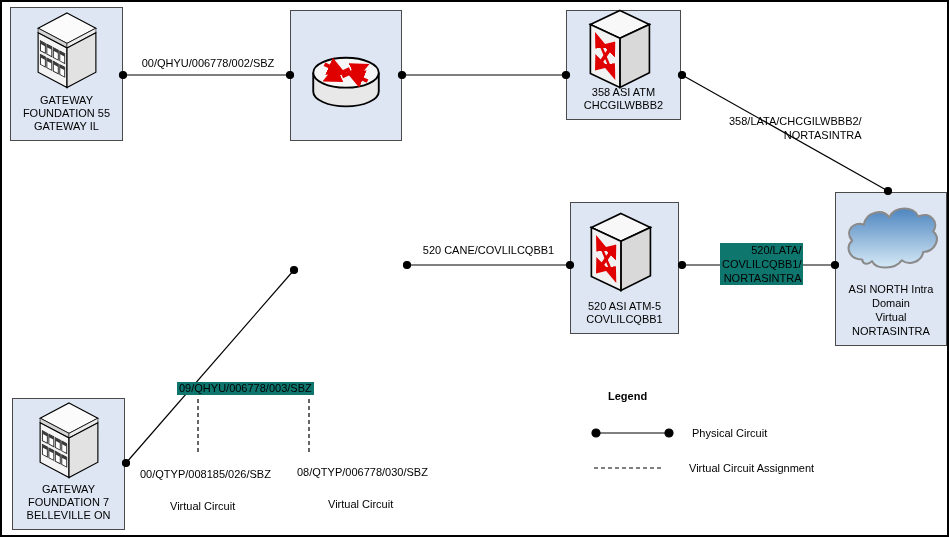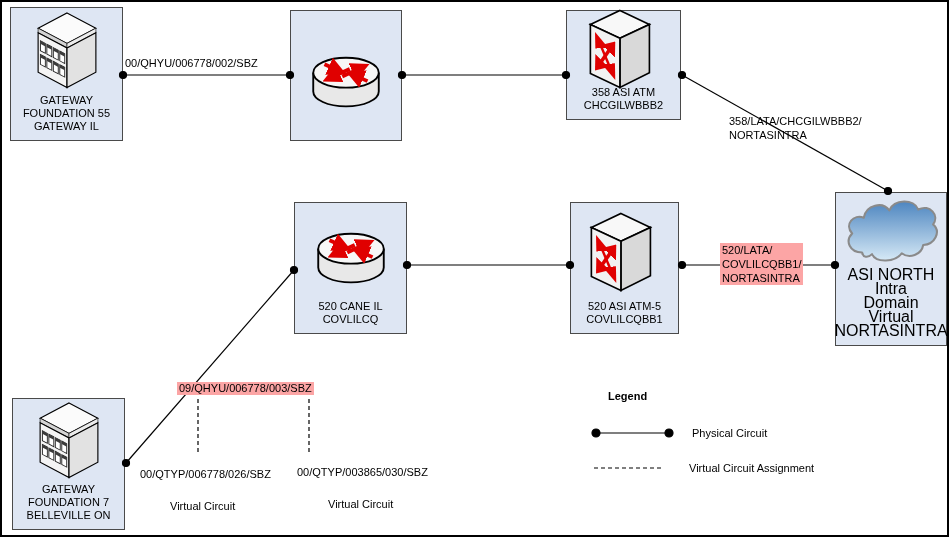--- a/index.html
+++ b/index.html
@@ -8,25 +8,25 @@
     background:#ffffff;border:2px solid #000;
     font-family:"Liberation Sans",sans-serif;font-size:11px;color:#000;
     overflow:hidden;
   }
   .node{
     position:absolute;background:#dee6f3;border:1px solid #4a4a4a;box-sizing:border-box;
     display:flex;flex-direction:column;align-items:center;text-align:center;
   }
   .node .icon{flex:1;display:flex;align-items:center;justify-content:center;min-height:0;}
   .node .nlabel{line-height:13px;padding-bottom:7px;}
-  .node.backbone .nlabel{font-size:16px;line-height:14px;}
+  .node.backbone .nlabel{font-size:11px;line-height:14px;}
   .wires{position:absolute;left:0;top:0;pointer-events:none;}
-  .lbl{position:absolute;white-space:nowrap;line-height:13px;}
-  .center{}
-  .whitebg{background:#fca5a5;padding:0 2px;}
+  .lbl{position:absolute;white-space:nowrap;line-height:13px;text-align:right;}
+  .center{text-align:center;}
+  .whitebg{background:#0f766e;padding:0 2px;}
   .legend-title{font-weight:bold;padding-left:16px;}
 </style>
 </head>
 <body>
 
 <div class="canvas">
 
   <div class="node" style="left:8px;top:5px;width:113px;height:134px">
     <div class="icon">
       <svg width="76" height="80" viewBox="0 0 100 104">
@@ -102,43 +102,20 @@
           <line x1="8" y1="49" x2="28" y2="11" marker-start="url(#sa1)" marker-end="url(#sa1)"></line>
         </g>
       </svg>
     </div>
     <div class="nlabel">
       <div>358 ASI ATM</div>
       <div>CHCGILWBBB2</div>
     </div>
   </div>
 
-  <div class="node" style="left:292px;top:200px;width:113px;height:132px">
-    <div class="icon">
-      <svg width="94" height="73" viewBox="0 0 100 78">
-        <defs>
-          <marker id="ra2" markerWidth="5" markerHeight="5" refX="3.6" refY="2.5" orient="auto">
-            <path d="M0,0 L5,2.5 L0,5 Z" fill="#e00000"></path>
-          </marker>
-        </defs>
-        <path d="M15,36 L15,56 A35,16 0 0 0 85,56 L85,36" fill="#e8e8e8" stroke="#000" stroke-width="2"></path>
-        <ellipse cx="50" cy="36" rx="35" ry="16" fill="#f7f7f7" stroke="#000" stroke-width="2"></ellipse>
-        <g stroke="#e00000" stroke-width="4">
-          <line x1="46" y1="40" x2="70" y2="29" marker-end="url(#ra2)"></line>
-          <line x1="54" y1="32" x2="30" y2="43" marker-end="url(#ra2)"></line>
-          <line x1="27" y1="27" x2="45" y2="35" marker-end="url(#ra2)"></line>
-          <line x1="73" y1="45" x2="55" y2="37" marker-end="url(#ra2)"></line>
-        </g>
-      </svg>
-    </div>
-    <div class="nlabel">
-      <div>520 CANE IL</div>
-      <div>COVLILCQ</div>
-    </div>
-  </div>
 
   <div class="node" style="left:568px;top:200px;width:109px;height:132px">
     <div class="icon">
       <svg width="82" height="84" viewBox="0 0 100 100">
         <defs>
           <marker id="sa2" markerWidth="5" markerHeight="5" refX="3.6" refY="2.5" orient="auto-start-reverse">
             <path d="M0,0 L5,2.5 L0,5 Z" fill="#e00000"></path>
           </marker>
         </defs>
         <polygon points="45,3 81,20 45,37 9,20" fill="#f8f8f8" stroke="#000" stroke-width="2"></polygon>
@@ -261,32 +238,33 @@
   </svg>
 
   <div class="lbl center" style="left:123px;top:55px;width:166px">00/QHYU/006778/002/SBZ</div>
 
 
   <div class="lbl" style="left:727px;top:112px;line-height:14px">
     <div>358/LATA/CHCGILWBBB2/</div>
     <div>NORTASINTRA</div>
   </div>
 
+  <div class="lbl center" style="left:405px;top:242px;width:163px">520 CANE/COVLILCQBB1</div>
 
   <div class="lbl whitebg" style="left:718px;top:241px;line-height:14px">
     <div>520/LATA/</div>
     <div>COVLILCQBB1/</div>
     <div>NORTASINTRA</div>
   </div>
 
   <div class="lbl whitebg" style="left:175px;top:380px">09/QHYU/006778/003/SBZ</div>
 
-  <div class="lbl" style="left:138px;top:466px">00/QTYP/006778/026/SBZ</div>
+  <div class="lbl" style="left:138px;top:466px">00/QTYP/008185/026/SBZ</div>
   <div class="lbl" style="left:168px;top:498px">Virtual Circuit</div>
 
-  <div class="lbl" style="left:295px;top:464px">00/QTYP/003865/030/SBZ</div>
+  <div class="lbl" style="left:295px;top:464px">08/QTYP/006778/030/SBZ</div>
   <div class="lbl" style="left:326px;top:496px">Virtual Circuit</div>
 
   <div class="lbl legend-title" style="left:590px;top:388px">Legend</div>
   <div class="lbl" style="left:690px;top:425px">Physical Circuit</div>
   <div class="lbl" style="left:687px;top:460px">Virtual Circuit Assignment</div>
 
 </div>
 
 </body></html>

